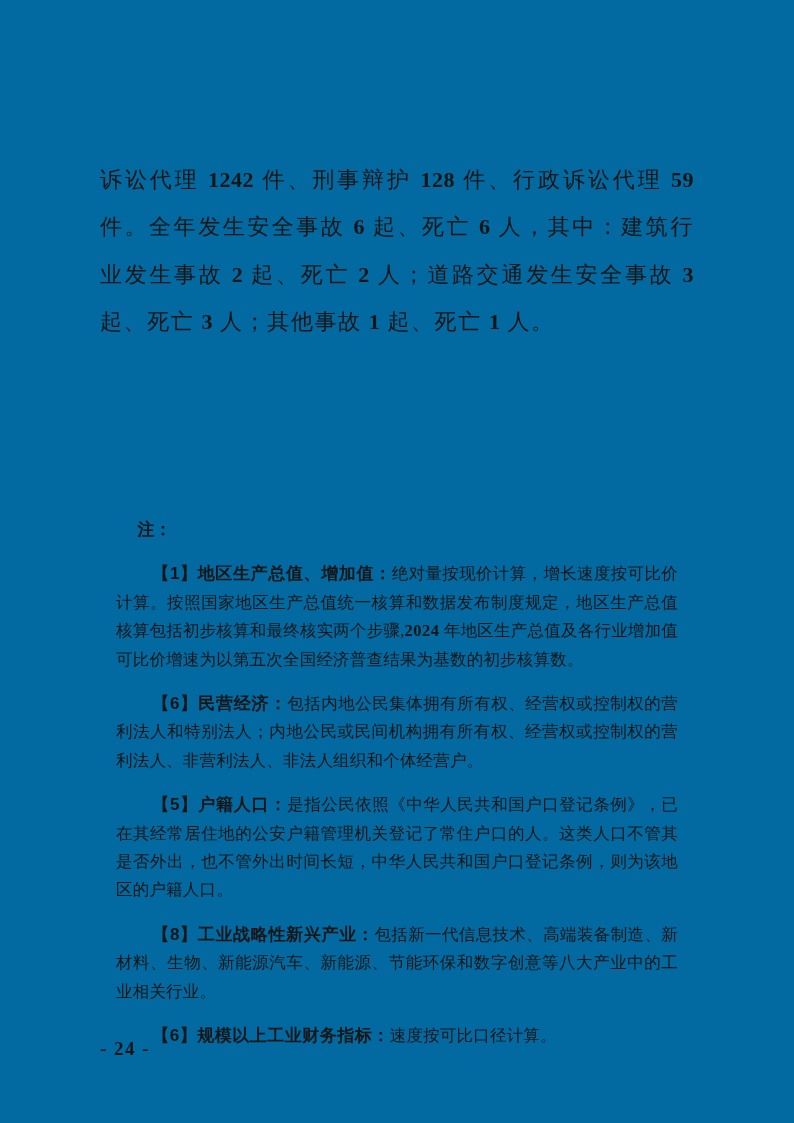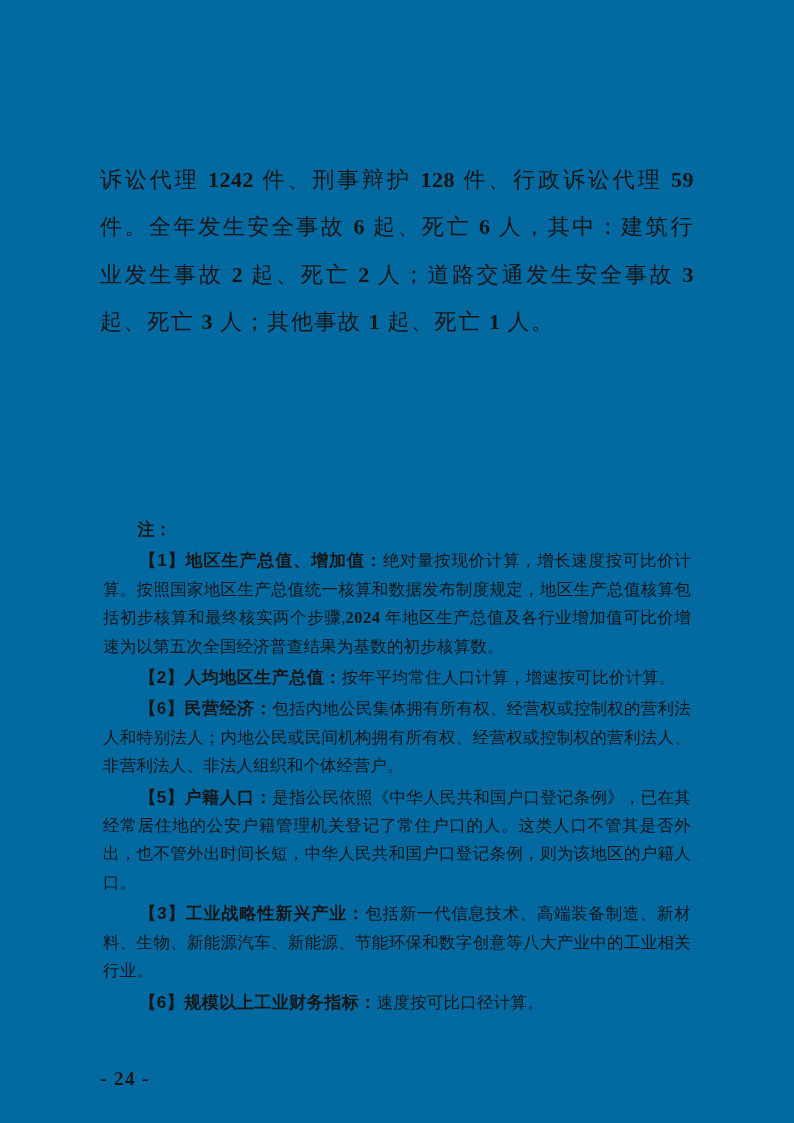--- a/index.html
+++ b/index.html
@@ -40,60 +40,58 @@
     text-align-last: left;
   }
   .notes-heading {
     margin: 0;
     text-indent: 2.2em;
     font-family: "Liberation Sans", sans-serif;
     font-weight: bold;
     font-size: 17px;
   }
   .note {
-    margin: 3px;
+    margin: 16px;
     text-indent: 2.2em;
     text-align: justify;
     text-align-last: left;
   }
   .note-label {
     font-family: "Liberation Sans", sans-serif;
     font-weight: bold;
     font-size: 17px;
     letter-spacing: 0.5px;
   }
   .footer {
     position: absolute;
     top: 1038px;
     left: 100px;
     font-weight: bold;
     font-size: 19px;
     letter-spacing: 1.5px;
-    margin-top: 30px;
   }
 </style>
 </head>
 <body>
 
 <div class="page">
 
   <p class="main-para"><span>诉讼代理 </span><span class="b-num">1242</span><span> 件、刑事辩护 </span><span class="b-num">128</span><span> 件、行政诉讼代理 </span><span class="b-num">59</span><span> 件。全年发生安全事故 </span><span class="b-num">6</span><span> 起、死亡 </span><span class="b-num">6</span><span> 人，其中：建筑行业发生事故 </span><span class="b-num">2</span><span> 起、死亡 </span><span class="b-num">2</span><span> 人；道路交通发生安全事故 </span><span class="b-num">3</span><span> 起、死亡 </span><span class="b-num">3</span><span> 人；其他事故 </span><span class="b-num">1</span><span> 起、死亡 </span><span class="b-num">1</span><span> 人。</span></p>
 
   <div class="notes">
     <p class="notes-heading">注：</p>
     <div>
   <p class="note"><span class="note-label">【1】地区生产总值、增加值：</span><span class="note-body"><span>绝对量按现价计算，增长速度按可比价计算。按照国家地区生产总值统一核算和数据发布制度规定，地区生产总值核算包括初步核算和最终核实两个步骤,</span><span class="b-num">2024</span><span> 年地区生产总值及各行业增加值可比价增速为以第五次全国经济普查结果为基数的初步核算数。</span></span></p>
 
-  <p class="note"><span class="note-label">【2】人均地区生产总值：</span><span class="note-body"><span>按年平均常住人口计算，增速按可比价计算。</span></span></p>
 
   <p class="note"><span class="note-label">【6】民营经济：</span><span class="note-body"><span>包括内地公民集体拥有所有权、经营权或控制权的营利法人和特别法人；内地公民或民间机构拥有所有权、经营权或控制权的营利法人、非营利法人、非法人组织和个体经营户。</span></span></p>
 
   <p class="note"><span class="note-label">【5】户籍人口：</span><span class="note-body"><span>是指公民依照《中华人民共和国户口登记条例》，已在其经常居住地的公安户籍管理机关登记了常住户口的人。这类人口不管其是否外出，也不管外出时间长短，中华人民共和国户口登记条例，则为该地区的户籍人口。</span></span></p>
 
-  <p class="note"><span class="note-label">【3】工业战略性新兴产业：</span><span class="note-body"><span>包括新一代信息技术、高端装备制造、新材料、生物、新能源汽车、新能源、节能环保和数字创意等八大产业中的工业相关行业。</span></span></p>
+  <p class="note"><span class="note-label">【8】工业战略性新兴产业：</span><span class="note-body"><span>包括新一代信息技术、高端装备制造、新材料、生物、新能源汽车、新能源、节能环保和数字创意等八大产业中的工业相关行业。</span></span></p>
 
   <p class="note"><span class="note-label">【6】规模以上工业财务指标：</span><span class="note-body"><span>速度按可比口径计算。</span></span></p>
 
 </div>
   </div>
 
   <div class="footer">- 24 -</div>
 
 </div>
 

